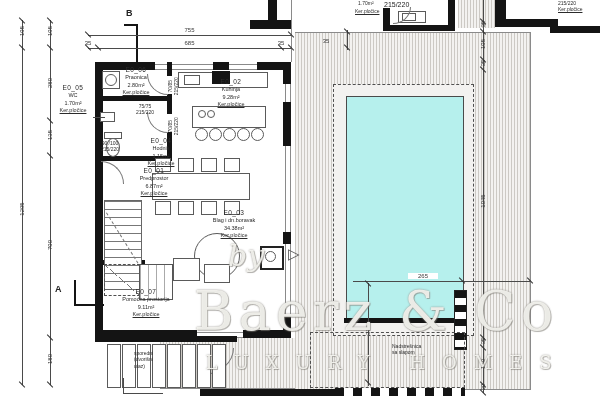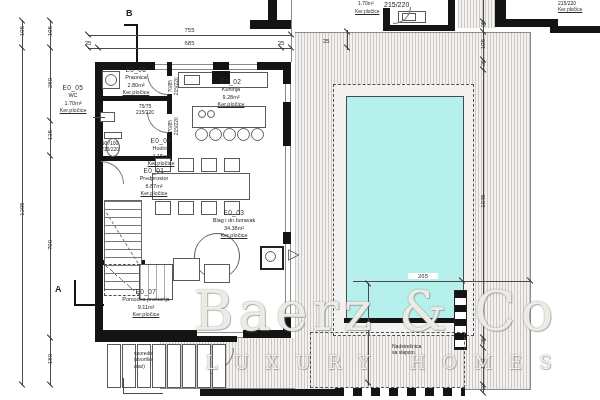--- a/index.html
+++ b/index.html
@@ -295,16 +295,17 @@
 
   <div class="a ln" style="left:353px;top:281px;width:177px;height:1px"></div>
   <div class="a dim" style="left:408px;top:273px;width:30px;background:#fff"><span>265</span></div>
   <div class="a tk" style="left:458px;top:280px"></div>
   <div class="a tk" style="left:526px;top:280px"></div>
   <div class="a ln" style="left:368px;top:283px;width:1px;height:103px"></div>
   <div class="a dim vdim" style="left:357px;top:327px;width:22px"><span>315</span></div>
   <div class="a tk" style="left:364px;top:283px"></div>
   <div class="a tk" style="left:364px;top:382px"></div>
 
+  <div class="a wm" style="left:228px;top:238px;font-size:30px;font-style:italic"><span>by</span></div>
   <div class="a wm" style="left:182px;top:352px;width:410px;font-size:18px;letter-spacing:17px;text-align:center"><span>LUXURY HOMES</span></div>
   <div class="a wm" style="left:152px;top:280px;width:448px;font-size:54px;letter-spacing:5px;text-align:center"><span>Baerz &amp; Co</span></div>
 
 </div>
 
 </body></html>

